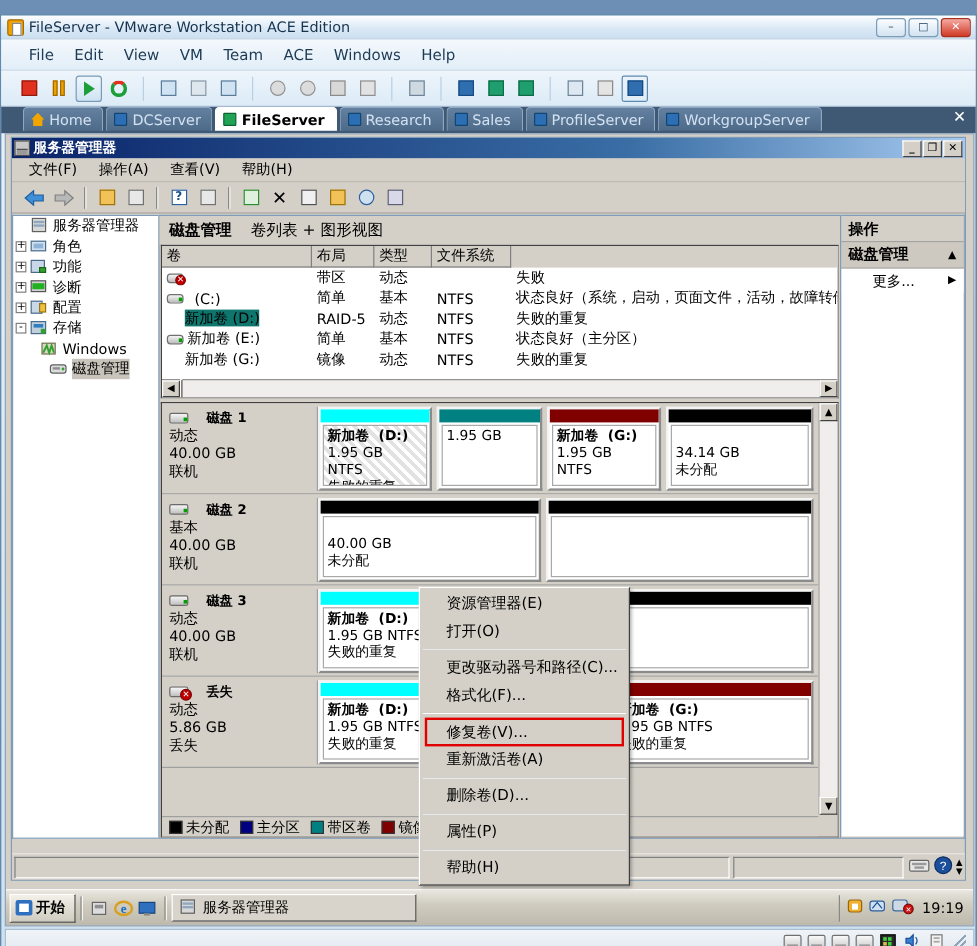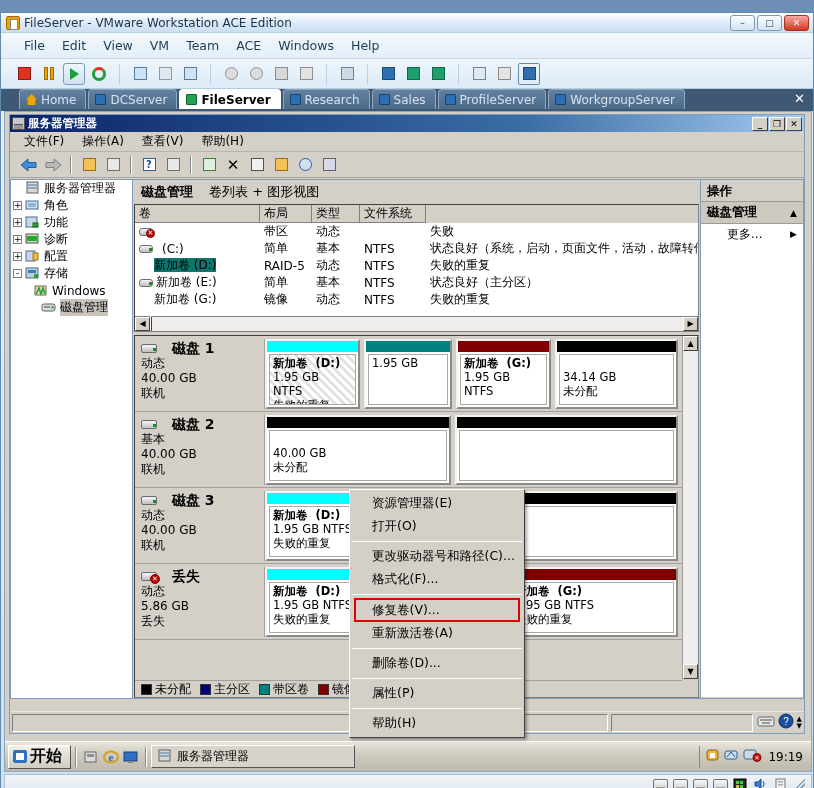--- a/index.html
+++ b/index.html
@@ -266,21 +266,21 @@
     position: absolute; left:0; top:2px; width:16px; height:9px;
     background: linear-gradient(#f6f6f6, #c0c0c0);
     border: 1px solid #6b6b6b; border-radius: 2px;
   }
   .diskicon .dl { position: absolute; right: 2px; top: 6px; width: 3px; height: 3px; background: #00a000; }
   .diskicon .derr {
     position: absolute; right: -2px; top: 4px; width: 10px; height: 10px;
     background: #c00000; border: 1px solid #800000; border-radius: 50%;
     color: #fff; font-size: 7px; line-height: 8px; text-align: center; font-weight: bold;
   }
-  .dname { font-weight: bold; font-size: 14px; }
+  .dname { font-weight: bold; font-size: 11px; }
   .parts { flex: 1; display: flex; gap: 4px; padding-right: 2px; min-width: 0; }
   .part {
     border: 2px solid;
     border-color: #f3f3f3 #8b8b8b #8b8b8b #f3f3f3;
     background: #fff;
     display: flex; flex-direction: column;
     overflow: hidden;
   }
   .part .capbar { height: 11px; flex: none; }
   .part .pbody {
@@ -367,21 +367,21 @@
   #guest-taskbar {
     position: absolute; left: 0; bottom: 0; right: 0; height: 30px;
     background: linear-gradient(#e8e6de, #d0ccc0 40%, #bdb9ac);
     border-top: 1px solid #fff;
     display: flex; align-items: center; padding: 0 3px;
   }
   #startbtn {
     height: 24px; display: flex; align-items: center; gap: 3px; padding: 0 8px 0 4px;
     background: linear-gradient(#f2f0e8, #cfcbc0);
     border: 1px solid #fff; border-right-color: #555; border-bottom-color: #555;
-    font-size: 16px; font-weight: bold;
+    font-size: 12px; font-weight: bold;
   }
   #startbtn .flag { width: 14px; height: 13px; background: #2f6fc0; border-radius: 2px; position: relative; }
   #startbtn .flag::after { content:""; position:absolute; left:3px; top:3px; width:8px; height:7px; background:#fff; }
   .qlsep { width: 2px; height: 20px; border-left: 1px solid #888; border-right: 1px solid #fff; margin: 0 4px; }
   .qli { width: 20px; height: 20px; display:inline-flex; align-items:center; justify-content:center; }
   #taskitem {
     height: 23px; display: flex; align-items: center; gap: 5px; padding: 0 6px;
     width: 204px; font-size: 12px;
     background: #d8d4cc;
     border: 1px solid #fff; border-right-color: #555; border-bottom-color: #555;

